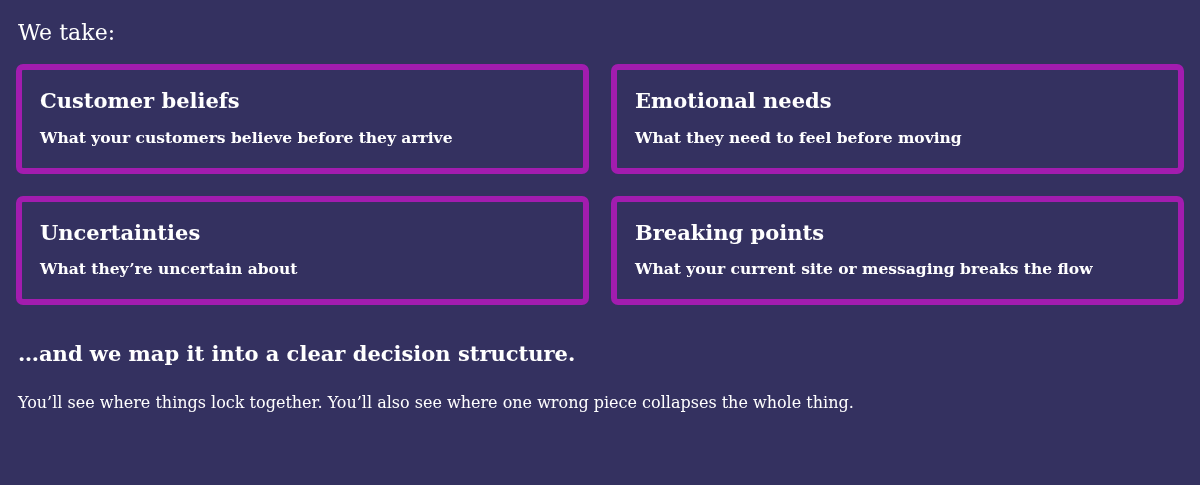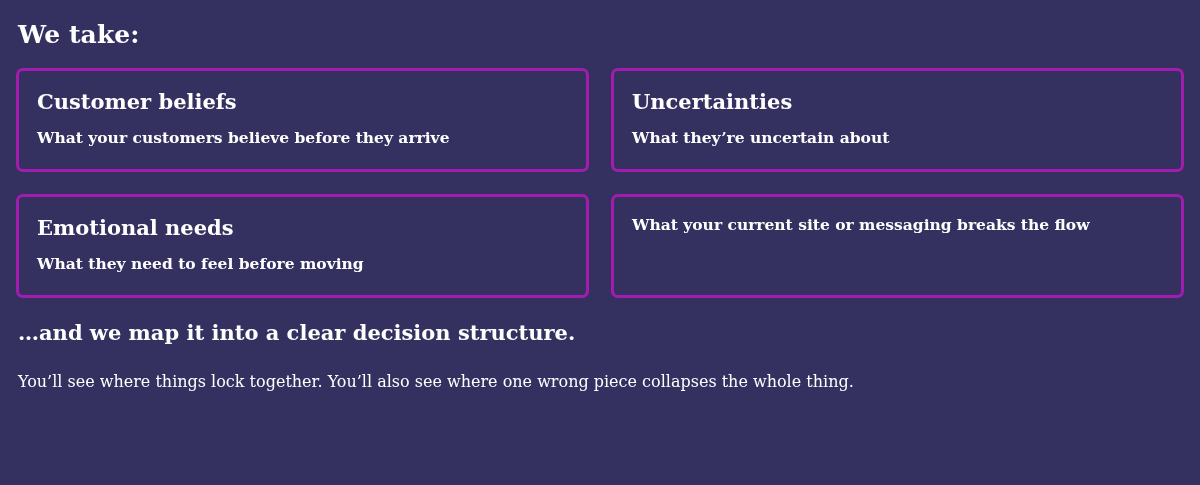--- a/index.html
+++ b/index.html
@@ -14,54 +14,54 @@
     color: #ffffff;
     overflow: hidden;
   }
   .page {
     box-sizing: border-box;
     width: 1200px;
     height: 485px;
     padding: 16px 16px 0 16px;
   }
   .heading {
-    font-size: 25px;
-    font-weight: bold;
+    font-size: 22px;
+    font-weight: normal;
     line-height: 1.2;
     margin: 4px 0 18px 2px;
     letter-spacing: 0.1px;
   }
   .card-grid {
     display: grid;
     grid-template-columns: 1fr 1fr;
     gap: 22px 22px;
   }
   .card {
     box-sizing: border-box;
-    border: 3px solid #a21caf;
+    border: 6px solid #a21caf;
     border-radius: 7px;
     padding: 18px 11px 20px 18px;
     min-height: 104px;
   }
   .card-title {
     font-size: 21px;
     font-weight: bold;
     line-height: 1.2;
     margin-bottom: 14px;
   }
   .card-desc {
     font-size: 15.5px;
     font-weight: bold;
     line-height: 1.3;
   }
   .sub-heading {
     font-size: 21px;
     font-weight: bold;
     line-height: 1.25;
-    margin: 22px 0 0 2px;
+    margin: 36px 0 0 2px;
   }
   .body-text {
     font-size: 16px;
     font-weight: normal;
     line-height: 1.3;
     margin: 26px 0 0 2px;
   }
 </style>
 </head>
 <body>
@@ -71,30 +71,31 @@
   <h2 class="heading">We take:</h2>
 
   <div class="card-grid">
 
     <div class="card">
       <div class="card-title">Customer beliefs</div>
       <div class="card-desc">What your customers believe before they arrive</div>
     </div>
 
     <div class="card">
+      <div class="card-title">Emotional needs</div>
+      <div class="card-desc">What they need to feel before moving</div>
+    </div>
+
+    <div class="card">
       <div class="card-title">Uncertainties</div>
       <div class="card-desc">What they’re uncertain about</div>
     </div>
 
     <div class="card">
-      <div class="card-title">Emotional needs</div>
-      <div class="card-desc">What they need to feel before moving</div>
-    </div>
-
-    <div class="card">
+      <div class="card-title">Breaking points</div>
       <div class="card-desc">What your current site or messaging breaks the flow</div>
     </div>
 
   </div>
 
   <h3 class="sub-heading">…and we map it into a clear decision structure.</h3>
 
   <p class="body-text">You’ll see where things lock together. You’ll also see where one wrong piece collapses the whole thing.</p>
 
 </div>

